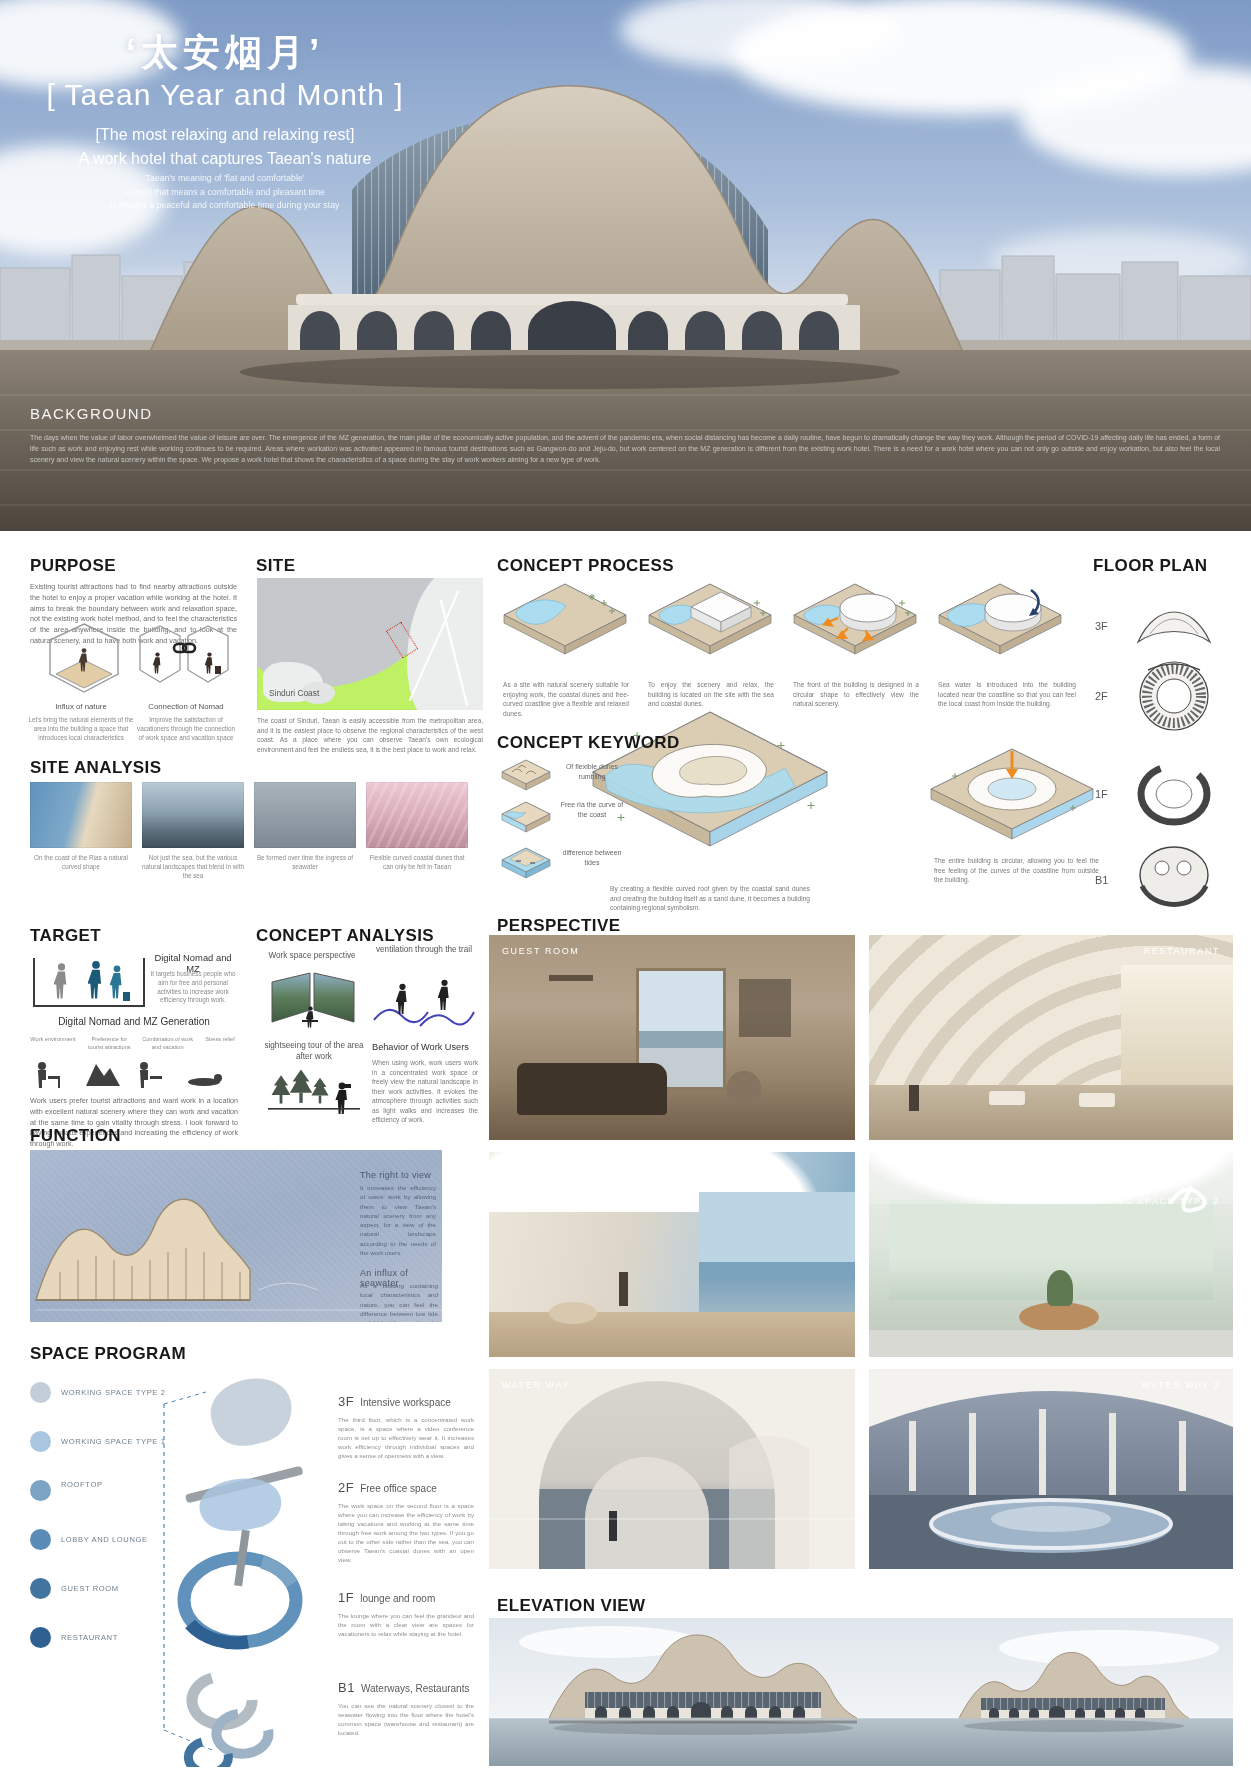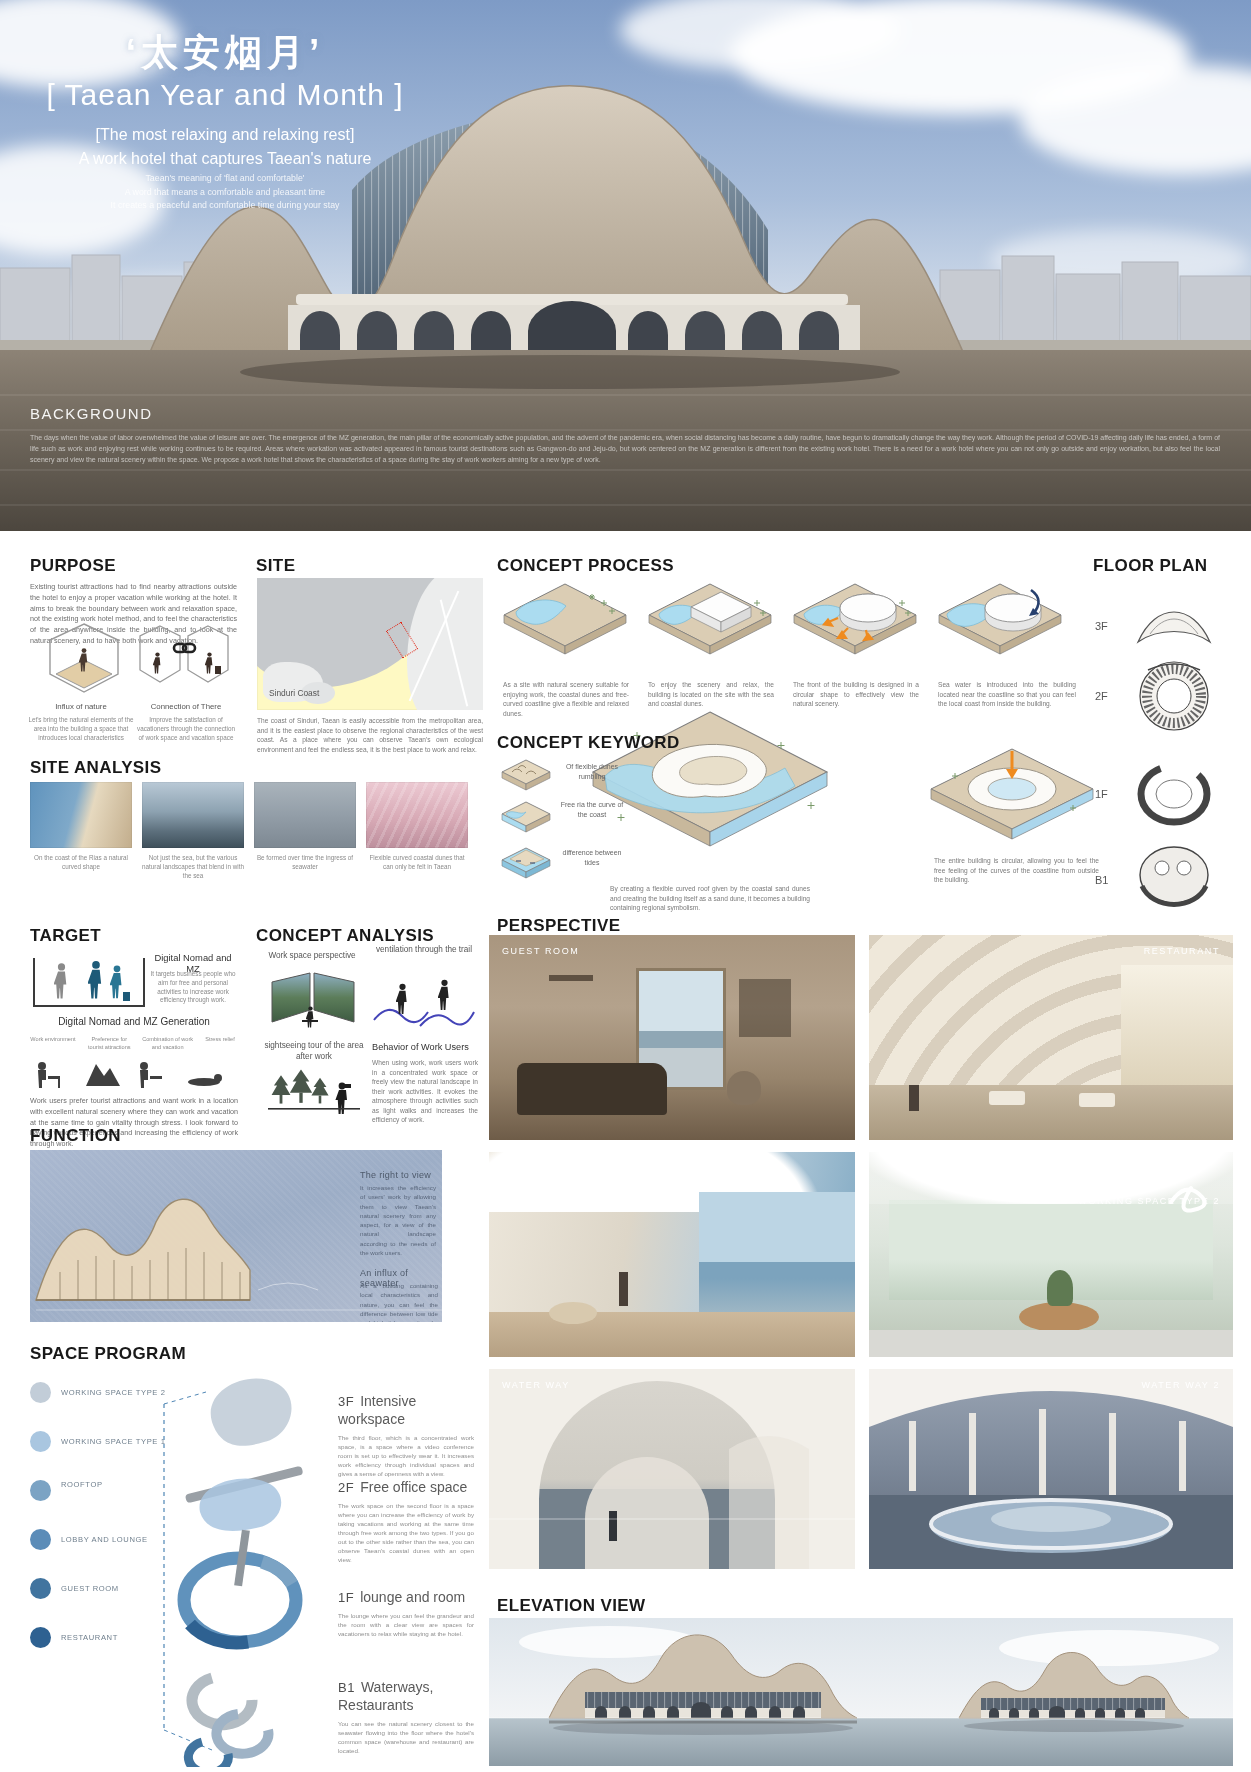--- a/index.html
+++ b/index.html
@@ -39,22 +39,22 @@
   .sa2{background:linear-gradient(180deg,#b9c9d6 0%,#8da2b1 45%,#5c6f7c 75%,#3e4f5a 100%);}
   .sa3{background:linear-gradient(180deg,#aab4bc 0%,#939ea8 50%,#7d8892 100%),
        repeating-linear-gradient(175deg,rgba(255,255,255,.12) 0 2px,transparent 2px 6px);}
   .sa4{background:repeating-linear-gradient(115deg,rgba(255,255,255,.18) 0 3px,transparent 3px 9px),
        linear-gradient(180deg,#ecc9d2 0%,#d8aab6 55%,#bd8f9d 100%);}
   .photo{box-shadow:inset 0 0 0 1px rgba(0,0,0,.05);}
   
   .leg-dot{width:21px;height:21px;border-radius:50%;}
   .leg-lab{font-size:7.6px;letter-spacing:.6px;color:#6f7f8d;}
   .lv{font-size:13px;color:#4e4e4e;letter-spacing:.5px;}
-  .lv-t{font-size:14px;color:#5a5a5a;margin-left:6px;}
-  .map{background:#fef9c3;overflow:hidden;box-shadow:inset 0 0 0 1px rgba(0,0,0,.04);}
+  .lv-t{font-size:10px;color:#5a5a5a;margin-left:6px;}
+  .map{background:#bef264;overflow:hidden;box-shadow:inset 0 0 0 1px rgba(0,0,0,.04);}
   .fn-title{font-size:9px;color:#4e5a6b;letter-spacing:.3px;}
   .fn-body{font-size:6.2px;line-height:1.5;color:rgba(60,72,92,.72);text-align:justify;}
   .kw-lab{font-size:7px;color:#666;text-align:center;line-height:1.4;}
   .fp-lab{font-size:11px;color:#555;}
 </style>
 </head>
 <body>
 
 <div class="poster">
 
@@ -199,21 +199,21 @@
     <g fill="none" stroke="#222" stroke-width="2.6">
       <rect x="38" y="22" width="12" height="8" rx="4"></rect>
       <rect x="47" y="22" width="12" height="8" rx="4"></rect>
     </g>
     <use href="#sym-person" x="17" y="30" width="9" height="22" fill="#3c2f28"></use>
     <use href="#sym-person" x="69" y="30" width="9" height="22" fill="#3c2f28"></use>
     <rect x="79" y="44" width="6" height="8" fill="#3c2f28"></rect>
   </svg>
   <div class="abs cap" style="left:26px;top:702px;width:110px">Influx of nature</div>
   <div class="abs tiny" style="left:26px;top:716px;width:110px">Let's bring the natural elements of the area into the building a space that introduces local characteristics</div>
-  <div class="abs cap" style="left:134px;top:702px;width:104px">Connection of There</div>
+  <div class="abs cap" style="left:134px;top:702px;width:104px">Connection of Nomad</div>
   <div class="abs tiny" style="left:134px;top:716px;width:104px">Improve the satisfaction of vacationers through the connection of work space and vacation space</div>
 
   <div class="abs sech" style="left:256px;top:556px">SITE</div>
   <div class="abs map" style="left:257px;top:578px;width:226px;height:132px">
     <div class="abs" style="left:-30px;top:-40px;width:220px;height:150px;background:#c6c9cc;border-radius:0 0 70% 45%/0 0 90% 70%"></div>
     <div class="abs" style="left:150px;top:-10px;width:110px;height:160px;background:#eceded;border-radius:45% 0 0 30%/60% 0 0 40%"></div>
     <div class="abs" style="left:6px;top:84px;width:60px;height:40px;background:#eceded;border-radius:40% 60% 50% 30%"></div>
     <div class="abs" style="left:44px;top:104px;width:34px;height:22px;background:#e2e4e5;border-radius:50%"></div>
     <div class="abs" style="left:176px;top:8px;width:2px;height:120px;background:#fff;transform:rotate(24deg)"></div>
     <div class="abs" style="left:196px;top:20px;width:2px;height:110px;background:#fff;transform:rotate(-14deg)"></div>

